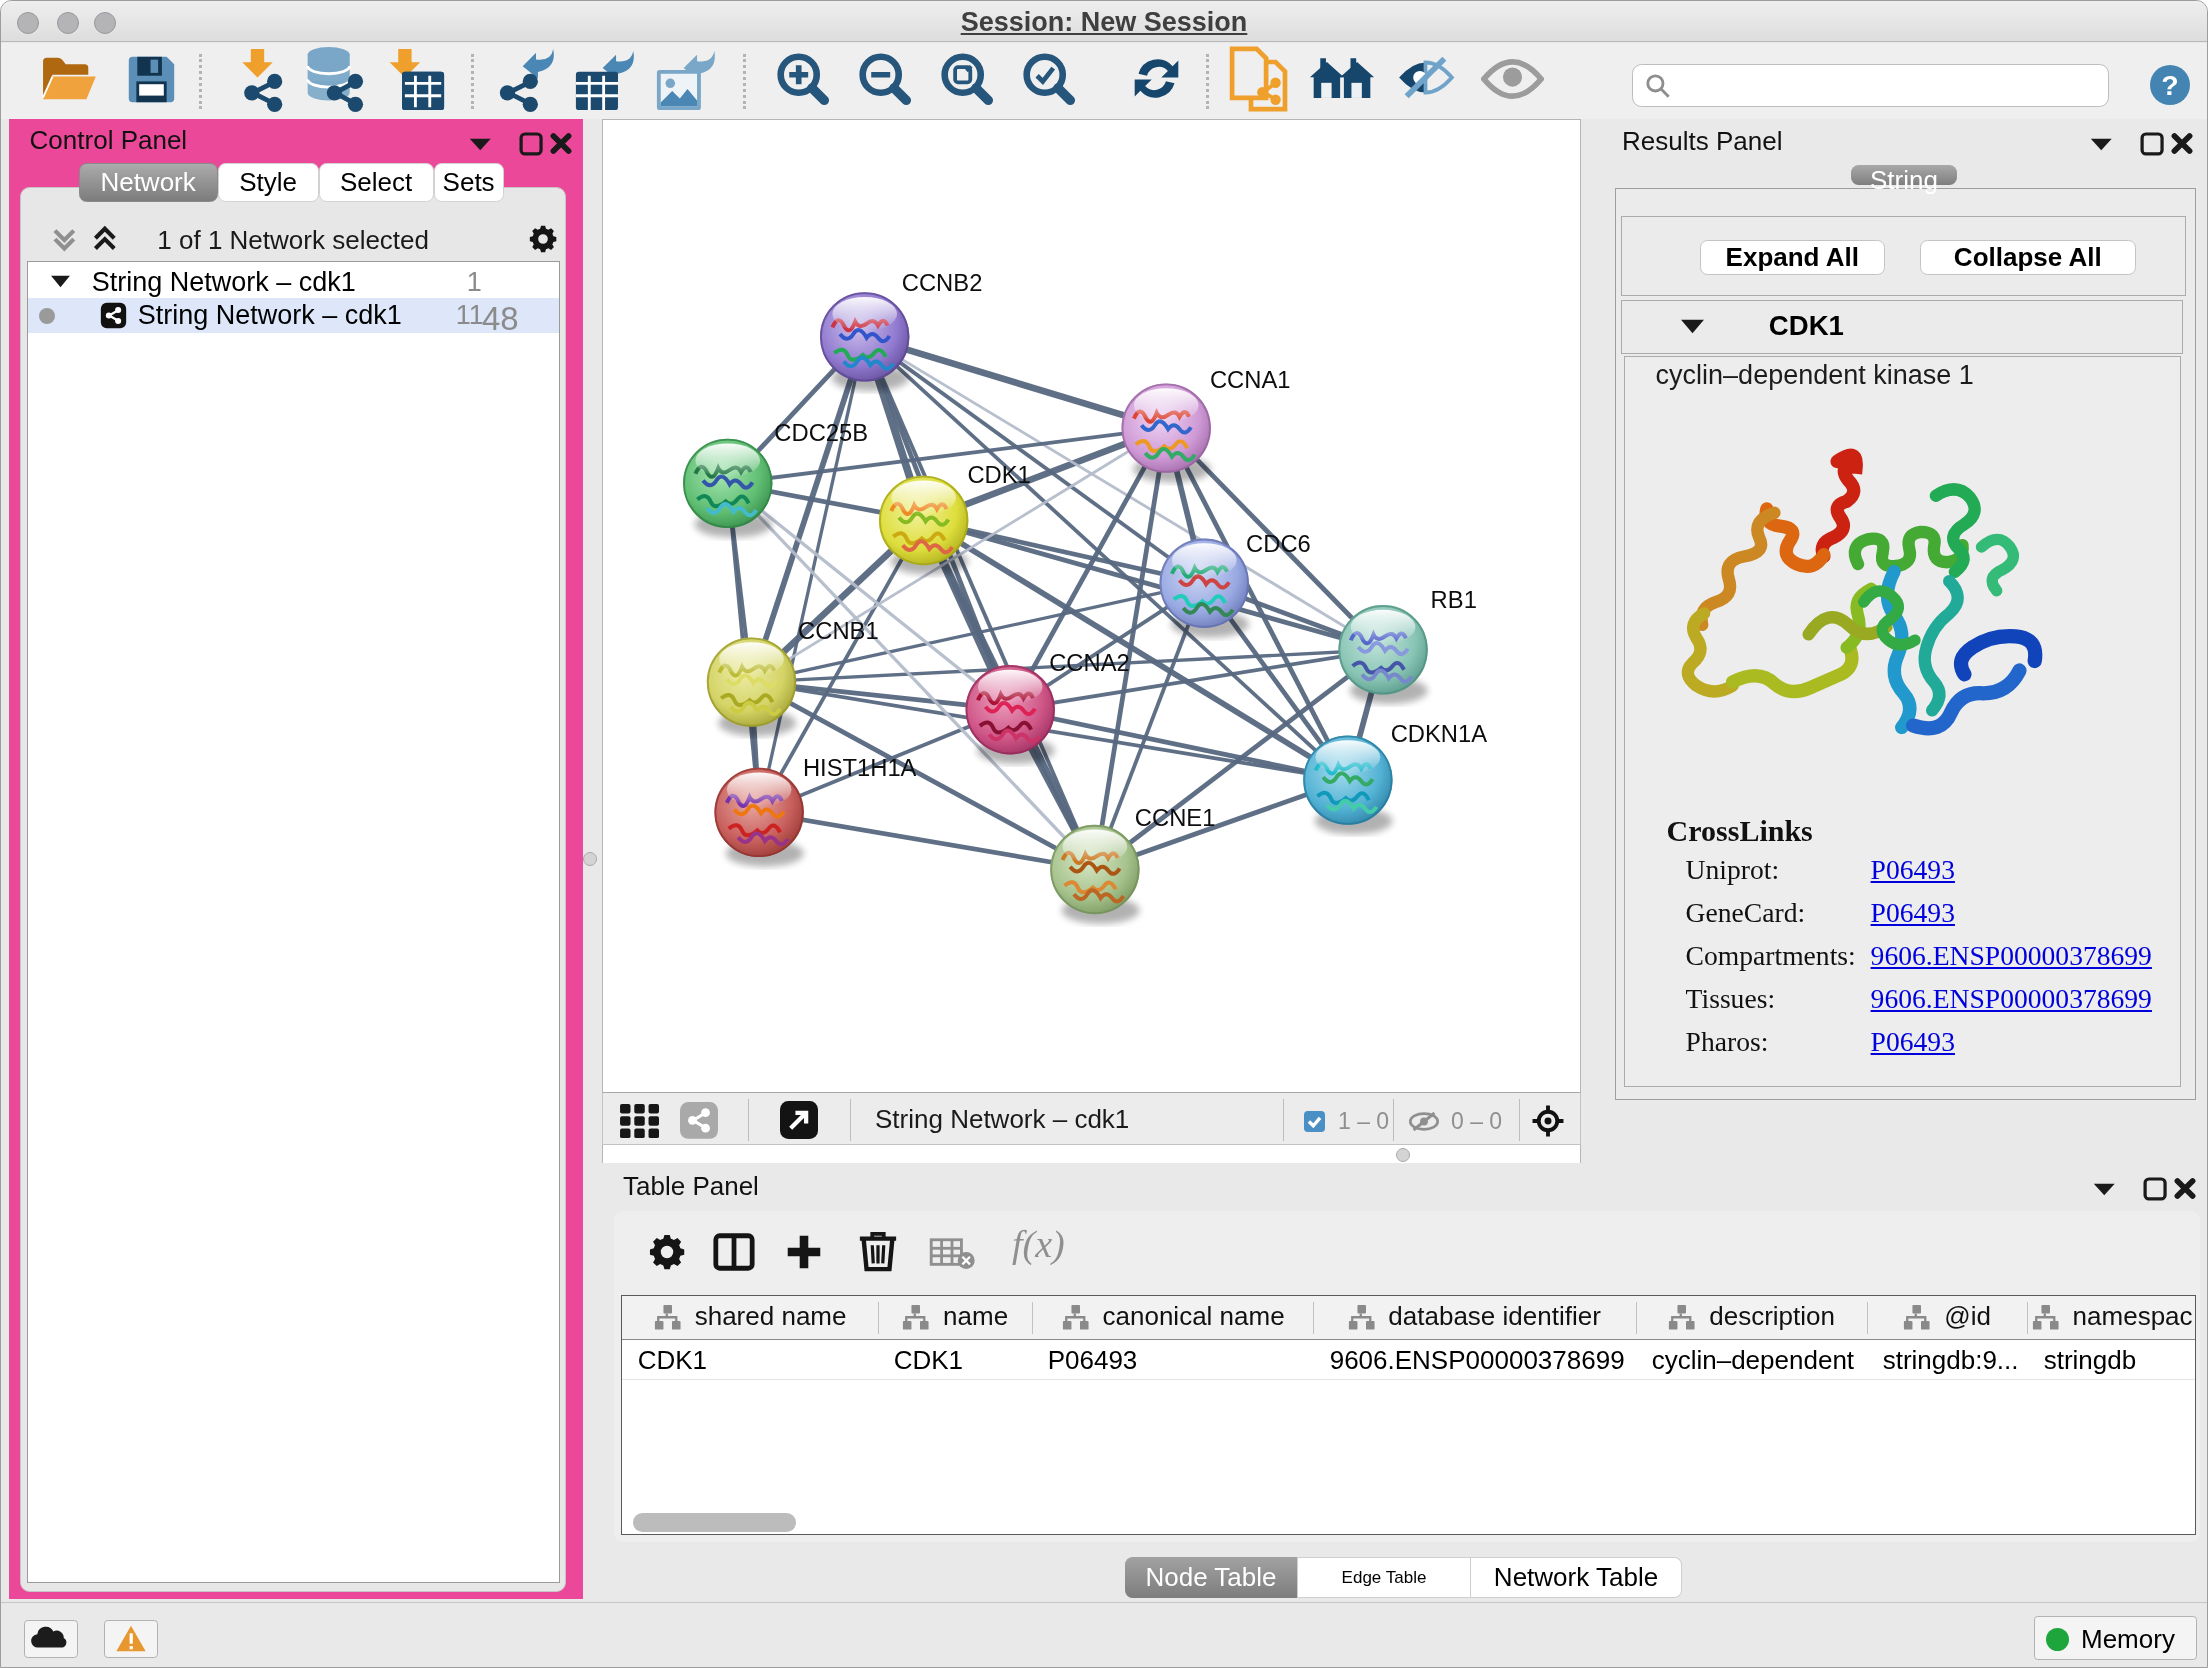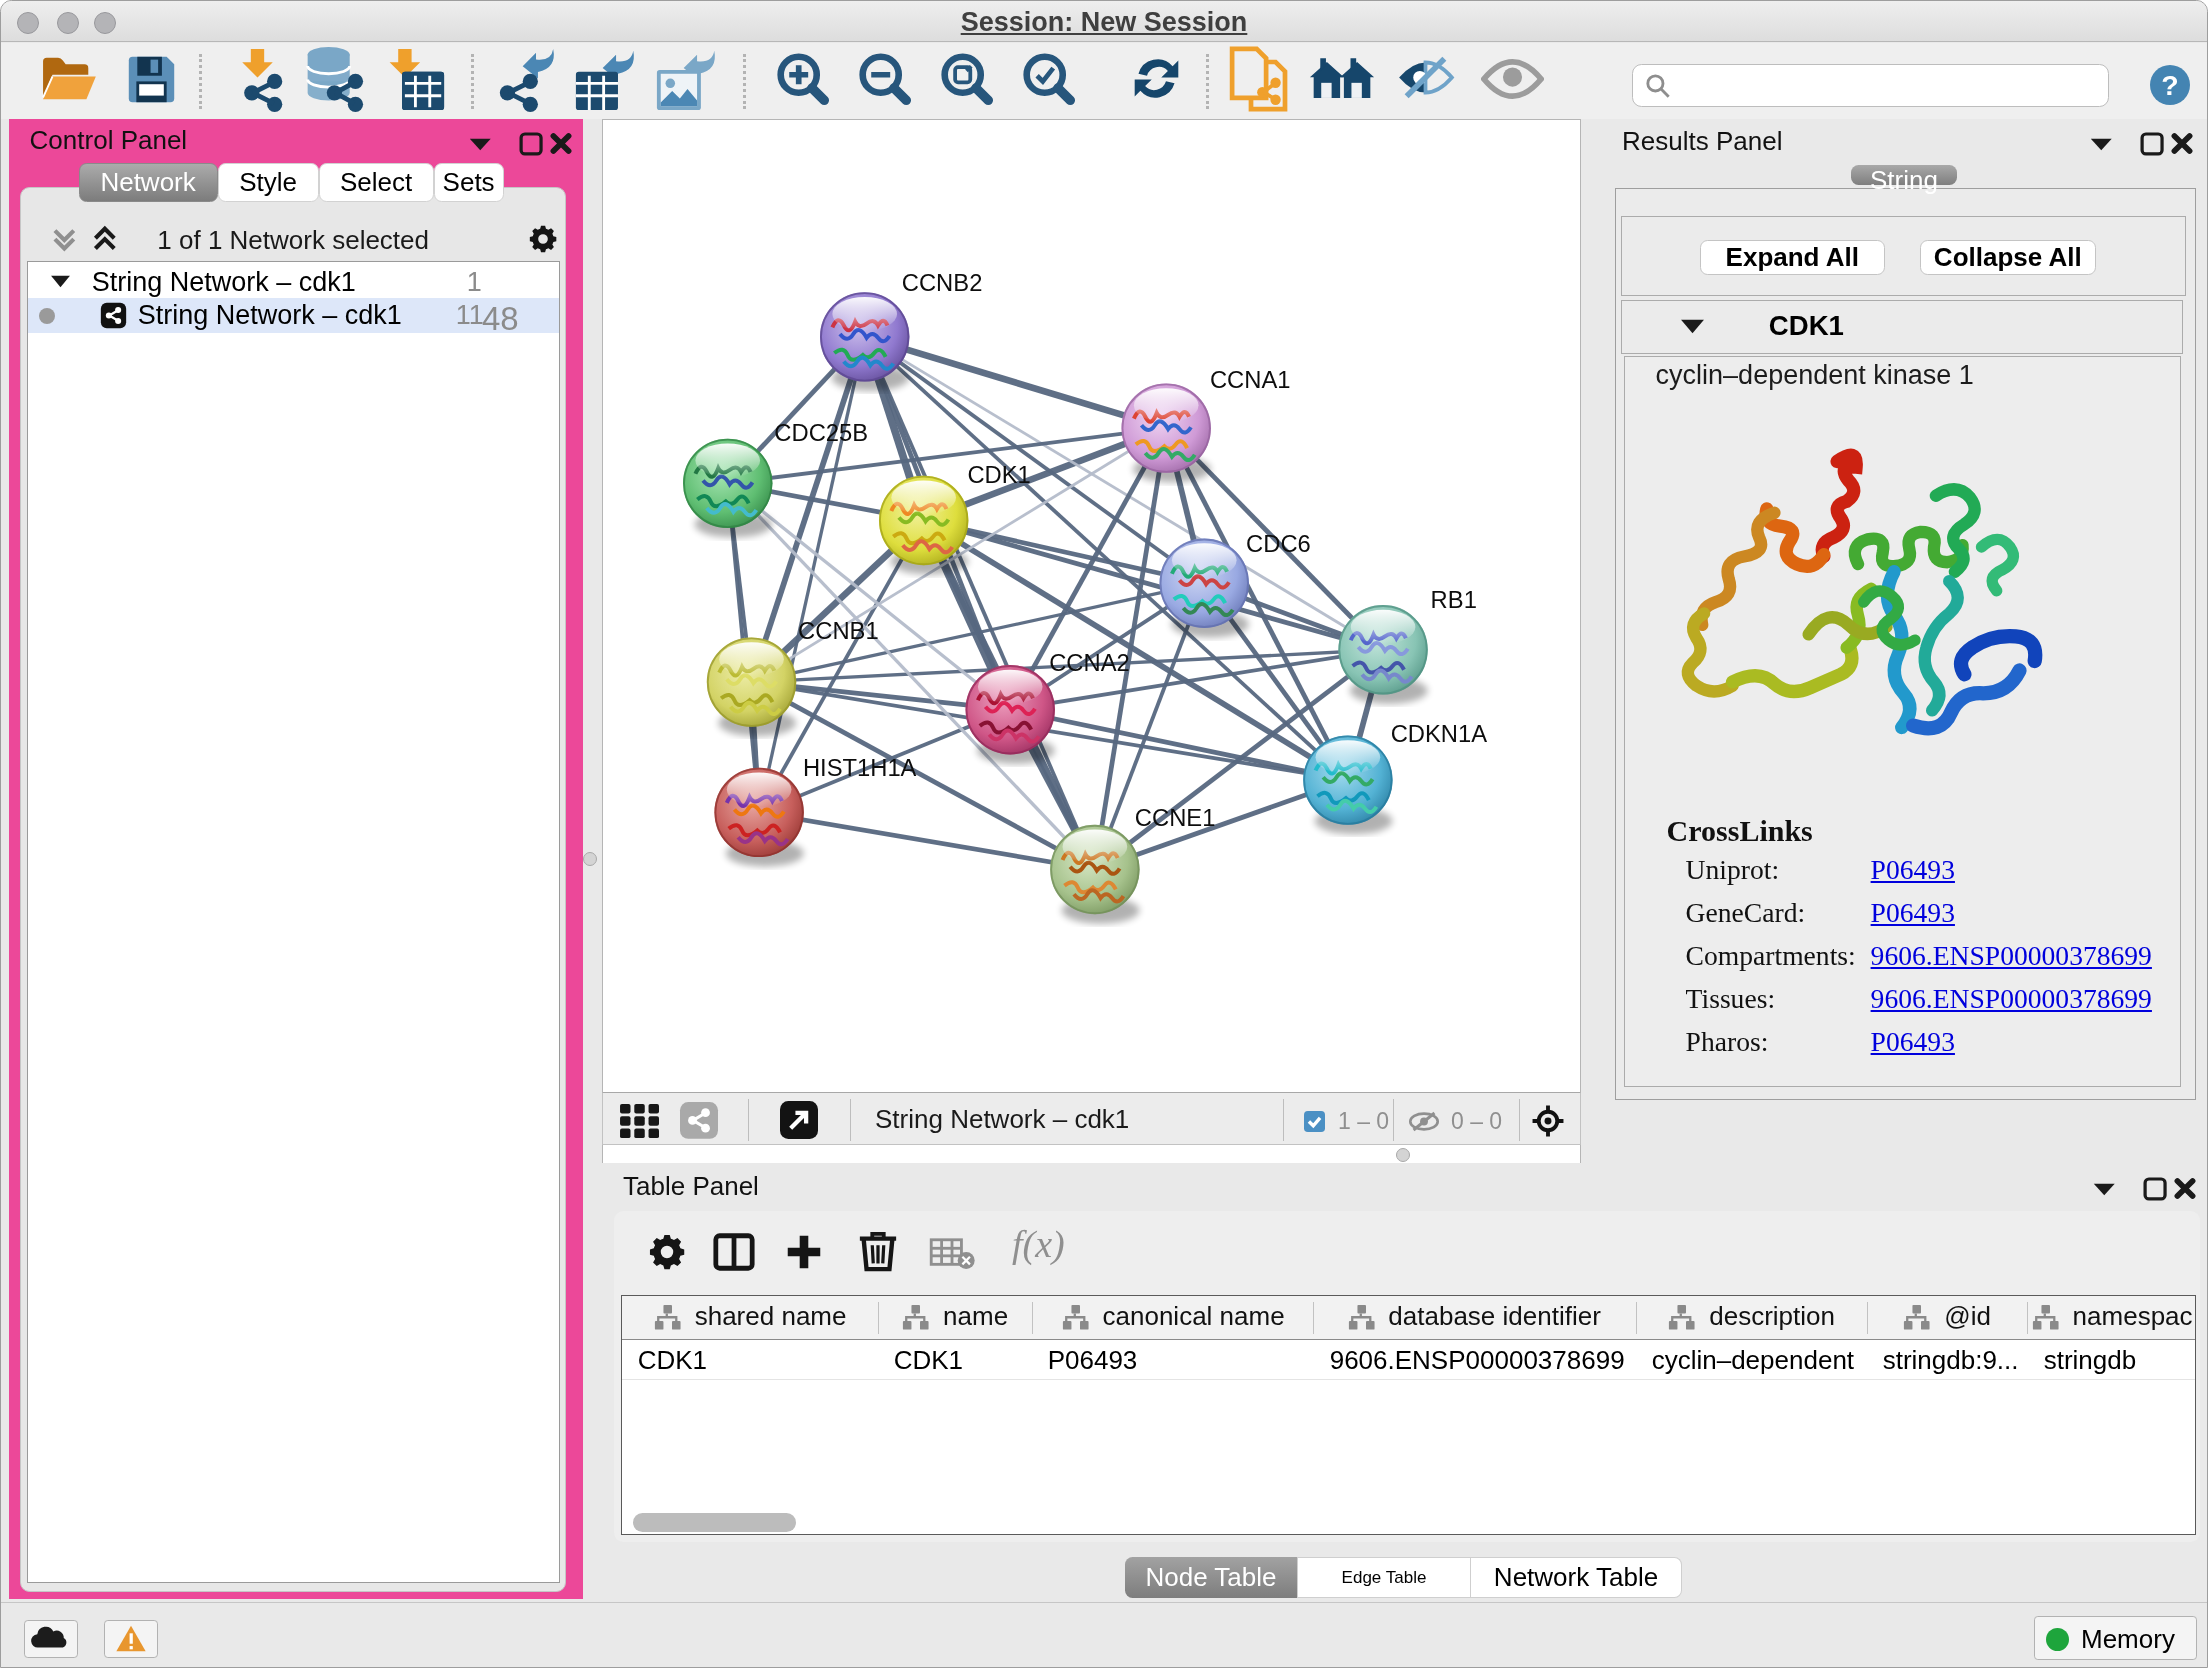--- a/index.html
+++ b/index.html
@@ -571,21 +571,21 @@
     <div class="ptitle abs" style="left:41px; top:6.7px;">Results Panel</div>
     <svg class="abs" style="left:506px; top:12.4px;" width="114" height="25" viewBox="0 0 120 26">
       <path d="M 4 8 L 26 8 L 15 20 Z" fill="#1a1a1a"></path>
       <rect x="58" y="3" width="21" height="21" rx="4" fill="none" stroke="#1a1a1a" stroke-width="3.4"></rect>
       <path d="M 92 5 L 108 21 M 108 5 L 92 21" stroke="#1a1a1a" stroke-width="6" stroke-linecap="round"></path>
     </svg>
     <div class="abs" style="left:270px; top:46px; width:106px; height:20px; background:linear-gradient(#a9a9a9,#7e7e7e); border-radius:7.6px; color:#fff; font-size:26px; text-align:center; line-height:31px; z-index:2;">String</div>
     <div class="abs" style="left:34px; top:69px; width:581px; height:912px; background:#ebebeb; border:1.9px solid #9e9e9e;">
       <div class="abs" style="left:4.8px; top:27px; width:565px; height:80px; background:#ebebeb; border:1px solid #ababab;">
         <div class="abs" style="left:78px; top:23px; width:185px; height:35px; background:#fff; border:1px solid #c4c4c4; border-radius:7.6px; font-size:26px; font-weight:bold; text-align:center; line-height:33px;">Expand All</div>
-        <div class="abs" style="left:298px; top:23px; width:176px; height:35px; background:#fff; border:1px solid #c4c4c4; border-radius:7.6px; font-size:26px; font-weight:bold; text-align:center; line-height:33px;">Collapse All</div>
+        <div class="abs" style="left:298px; top:23px; width:216px; height:35px; background:#fff; border:1px solid #c4c4c4; border-radius:7.6px; font-size:26px; font-weight:bold; text-align:center; line-height:33px;">Collapse All</div>
       </div>
       <div class="abs" style="left:4.8px; top:111px; width:562px; height:54px; background:#ebebeb; border:1px solid #ababab;">
         <svg class="abs" style="left:57px; top:15px;" width="27" height="21" viewBox="0 0 28 22">
             <path d="M 2 4 L 26 4 L 14 18 Z" fill="#1a1a1a"></path>
           </svg>
         <div class="abs" style="left:147px; top:8.6px; font-size:27.6px; font-weight:bold;">CDK1</div>
       </div>
       <div class="abs" style="left:7.6px; top:167px; width:557px; height:731px; background:#ededed; border:1px solid #ababab;">
         <div class="abs" style="left:31px; top:2.9px; font-size:27px; color:#1c1c1c;">cyclin–dependent kinase 1</div>
         <svg class="abs" style="left:43px; top:76px;" width="380" height="323" viewBox="0 0 400 340">

